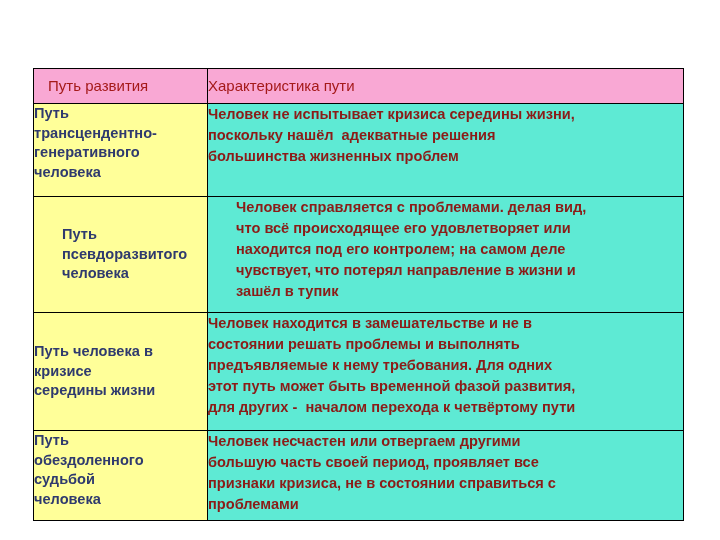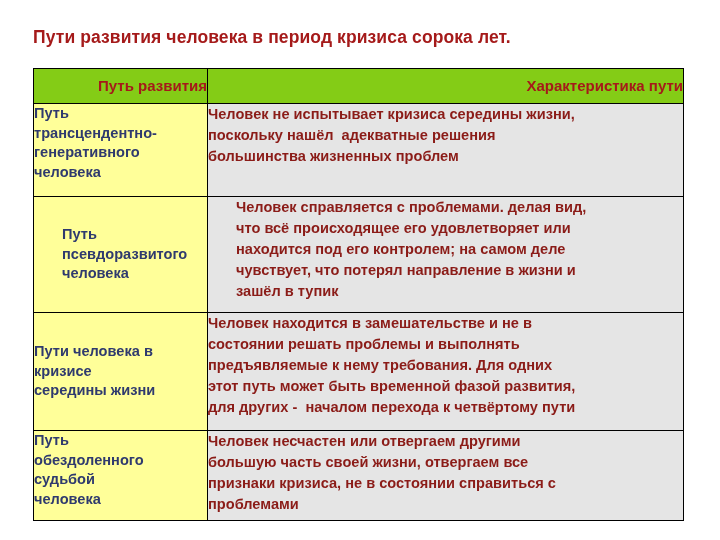--- a/index.html
+++ b/index.html
@@ -45,44 +45,44 @@
   table.paths-table col.col-path { width: 174px; }
   table.paths-table col.col-desc { width: 476px; }
 
   table.paths-table th,
   table.paths-table td {
     border: 1.4px solid #000000;
     vertical-align: middle;
     padding: 0;
   }
   th.head-cell {
-    background: #84cc16;
+    background: #f9a8d4;
     color: #A51A1A;
     font-size: 15px;
-    font-weight: bold;
-    text-align: right;
+    font-weight: normal;
+    text-align: left;
     height: 34px;
     padding: 2px 6px 4px 6px;
     line-height: 18px;
   }
   th.head-cell.head-path {
     
     padding-left: 14px;
   }
   td.cell-path {
     background: #FFFF99;
     color: #2F3A6E;
     font-size: 14.6px;
     font-weight: bold;
     line-height: 19.5px;
     padding: 7px 6px 7px 9px;
     margin-top: 6px;
   }
   td.cell-desc {
-    background: #e5e5e5;
+    background: #5eead4;
     color: #8B1C18;
     font-size: 14.6px;
     font-weight: bold;
     line-height: 21px;
     padding: 7px 8px 7px 10px;
     margin-top: 27px;
   }
   tr.row-r1 td { height: 92px; }
   tr.row-r2 td { height: 115px; padding-left: 28px; }
   tr.row-r3 td { height: 117px; }
@@ -95,21 +95,20 @@
   .cell-text {
     display: block;
     white-space: pre-wrap;
   }
 </style>
 </head>
 <body>
 
 <div class="slide">
 
-  <div class="slide-title">Пути развития человека в период кризиса сорока лет.</div>
 
   <div class="table-wrap">
     <table class="paths-table">
       <colgroup>
         <col class="col-path">
         <col class="col-desc">
       </colgroup>
       <thead>
         <tr>
           <th class="head-cell head-path">Путь развития</th>
@@ -139,42 +138,42 @@
           <td class="cell-desc align-top">
             <span class="cell-text">Человек справляется с проблемами. делая вид,
 что всё происходящее его удовлетворяет или
 находится под его контролем; на самом деле
 чувствует, что потерял направление в жизни и
 зашёл в тупик</span>
           </td>
         </tr>
         <tr class="row-r3">
           <td class="cell-path align-mid">
-            <span class="cell-text">Пути человека в
+            <span class="cell-text">Путь человека в
 кризисе
 середины жизни</span>
           </td>
           <td class="cell-desc align-top">
             <span class="cell-text">Человек находится в замешательстве и не в
 состоянии решать проблемы и выполнять
 предъявляемые к нему требования. Для одних
 этот путь может быть временной фазой развития,
 для других -  началом перехода к четвёртому пути</span>
           </td>
         </tr>
         <tr class="row-r4">
           <td class="cell-path align-top">
             <span class="cell-text">Путь
 обездоленного
 судьбой
 человека</span>
           </td>
           <td class="cell-desc align-top">
             <span class="cell-text">Человек несчастен или отвергаем другими
-большую часть своей жизни, отвергаем все
+большую часть своей период, проявляет все
 признаки кризиса, не в состоянии справиться с
 проблемами</span>
           </td>
         </tr>
       </tbody>
     </table>
   </div>
 
 </div>
 

